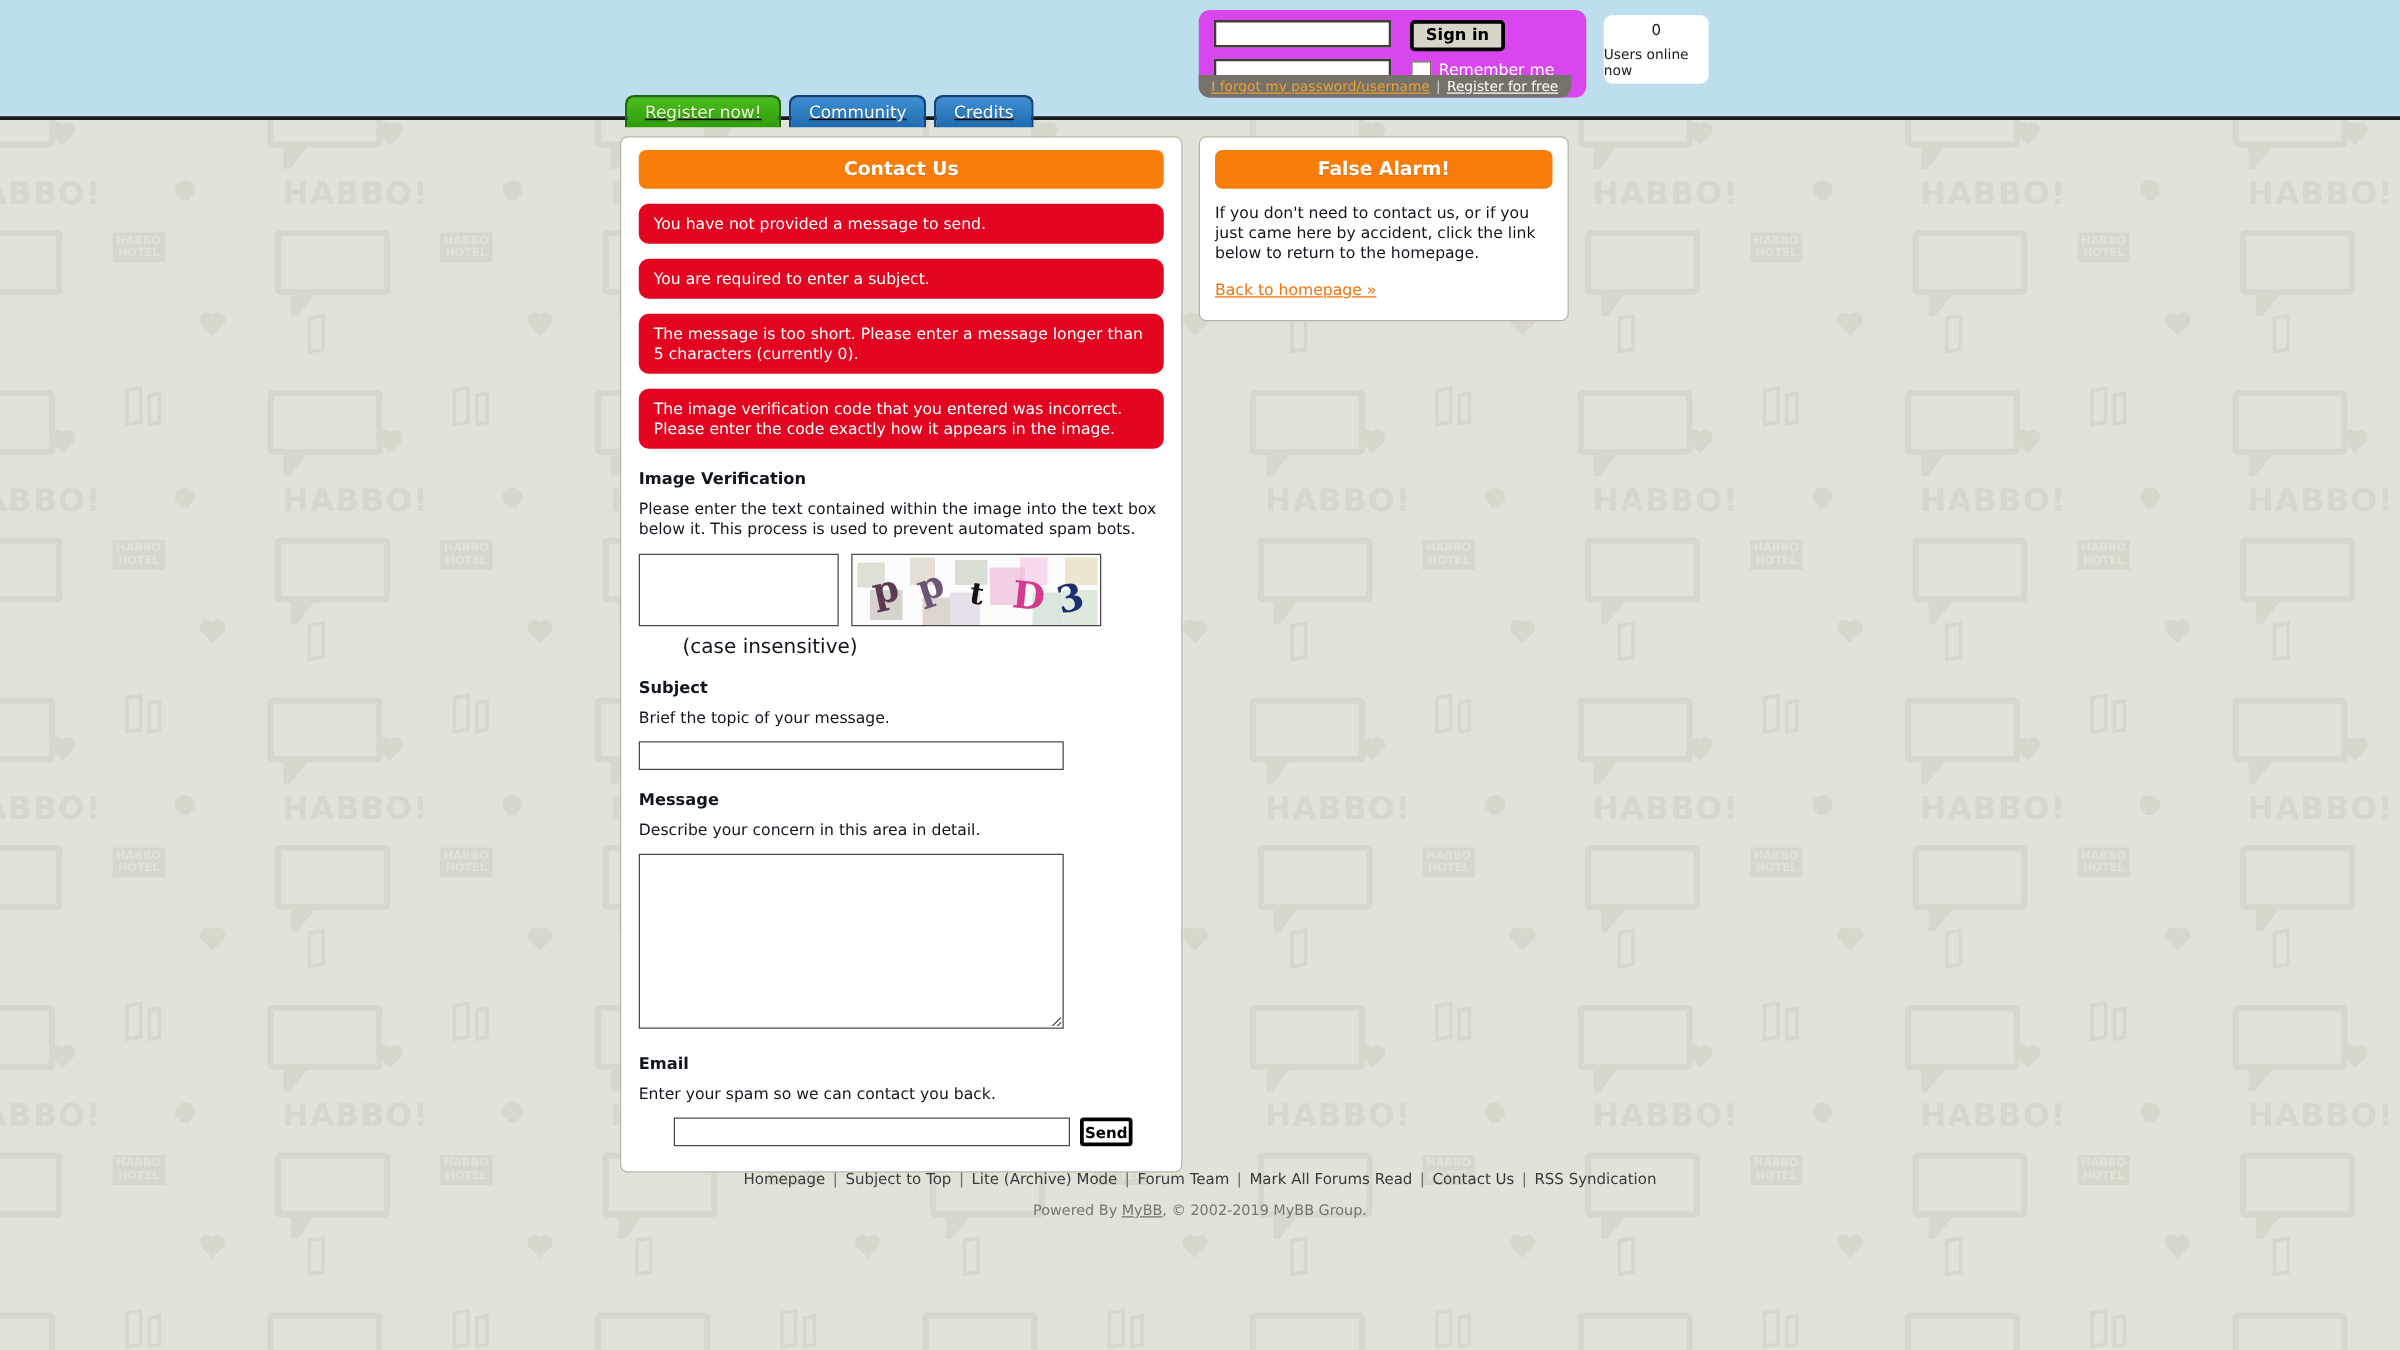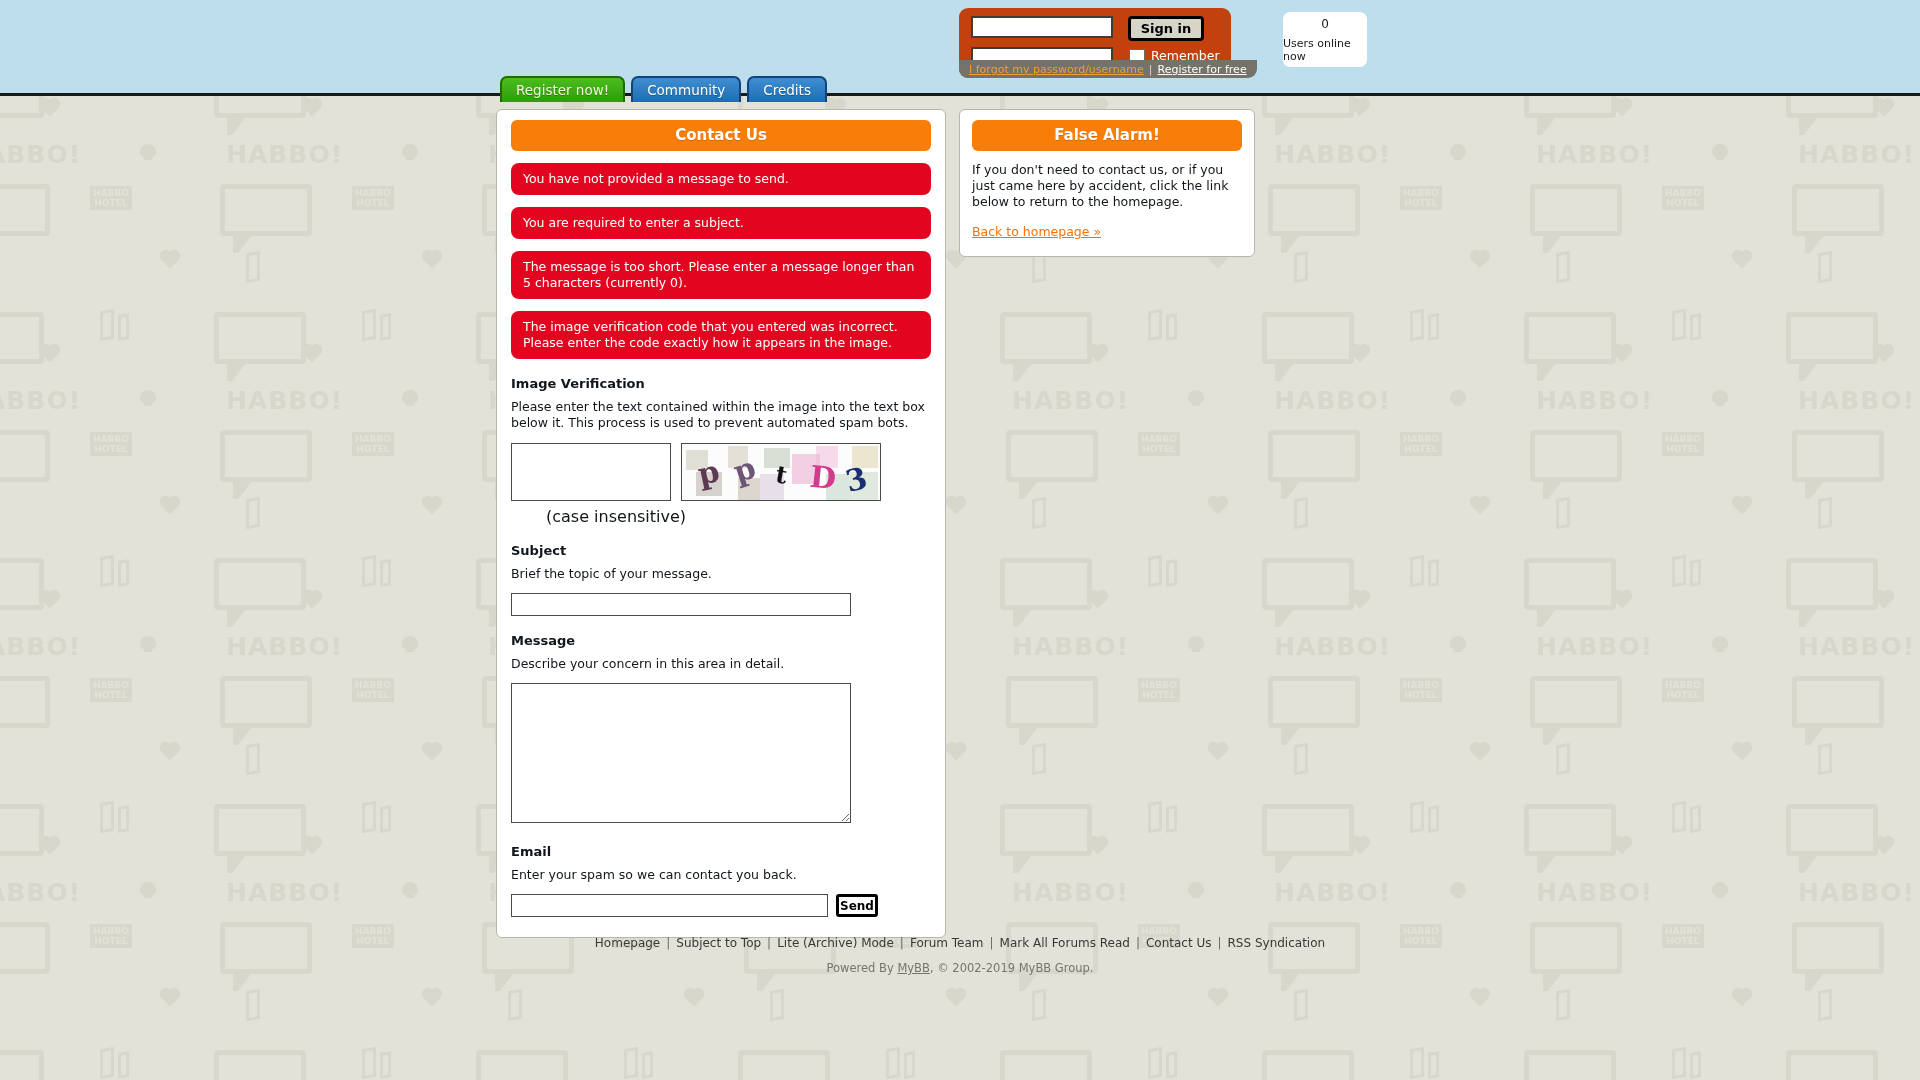--- a/index.html
+++ b/index.html
@@ -157,21 +157,21 @@
     cursor: pointer;
     white-space: nowrap;
   }
   #enter-forums-icon {
     position: absolute;
     left: 774px; top: 14px;
     width: 30px; height: 28px;
   }
 
   
-  #nav { position: absolute; left: 500px; top: 76px; display: flex; gap: 6px; z-index: 7; }
+  #nav { position: absolute; left: 500px; top: 76px; display: flex; gap: 6px; z-index: 7; text-decoration: underline; }
   .nav-btn {
     height: 26px;
     padding: 0 14px;
     display: flex; align-items: center; justify-content: center;
     font-size: 13.5px;
     font-family: "DejaVu Sans", sans-serif;
     color: #ffffff;
     border-radius: 7px 7px 0 0;
     cursor: pointer;
     text-shadow: 0 1px 0 rgba(0,0,0,.25);
@@ -185,22 +185,22 @@
   .nav-blue {
     background: linear-gradient(#3f8fd2, #1f6bb0);
     border: 2px solid #14427a;
     border-bottom: none;
   }
 
   
   #loginbox {
     position: absolute;
     left: 959px; top: 8px;
-    width: 272px; height: 70px;
-    background: #c2410c;
+    width: 310px; height: 70px;
+    background: #d946ef;
     border-radius: 9px;
     z-index: 7;
   }
   #loginbox .lg-input {
     position: absolute;
     width: 142px; height: 22px;
     background: #ffffff;
     border: 2px solid #3d3c37;
     left: 12px;
   }
@@ -346,21 +346,21 @@
     width: 340px; height: 23px;
     background: #fff;
     border: 1px solid #4a4a4a;
   }
   .txt-area {
     margin-top: 11px;
     width: 340px; height: 140px;
     background: #fff;
     border: 1px solid #4a4a4a;
   }
-  #email-row { display: flex; align-items: center; gap: 8px; margin-top: 11px; }
+  #email-row { display: flex; align-items: center; gap: 8px; margin-top: 11px; margin-left: 28px; }
   #email-input { width: 317px; height: 23px; background: #fff; border: 1px solid #4a4a4a; }
   #send-btn {
     width: 42px; height: 23px;
     background: #ffffff;
     border: 3px solid #000;
     border-radius: 3px;
     font-size: 12px; font-weight: bold; color: #000;
     display: flex; align-items: center; justify-content: center;
     cursor: pointer;
   }

